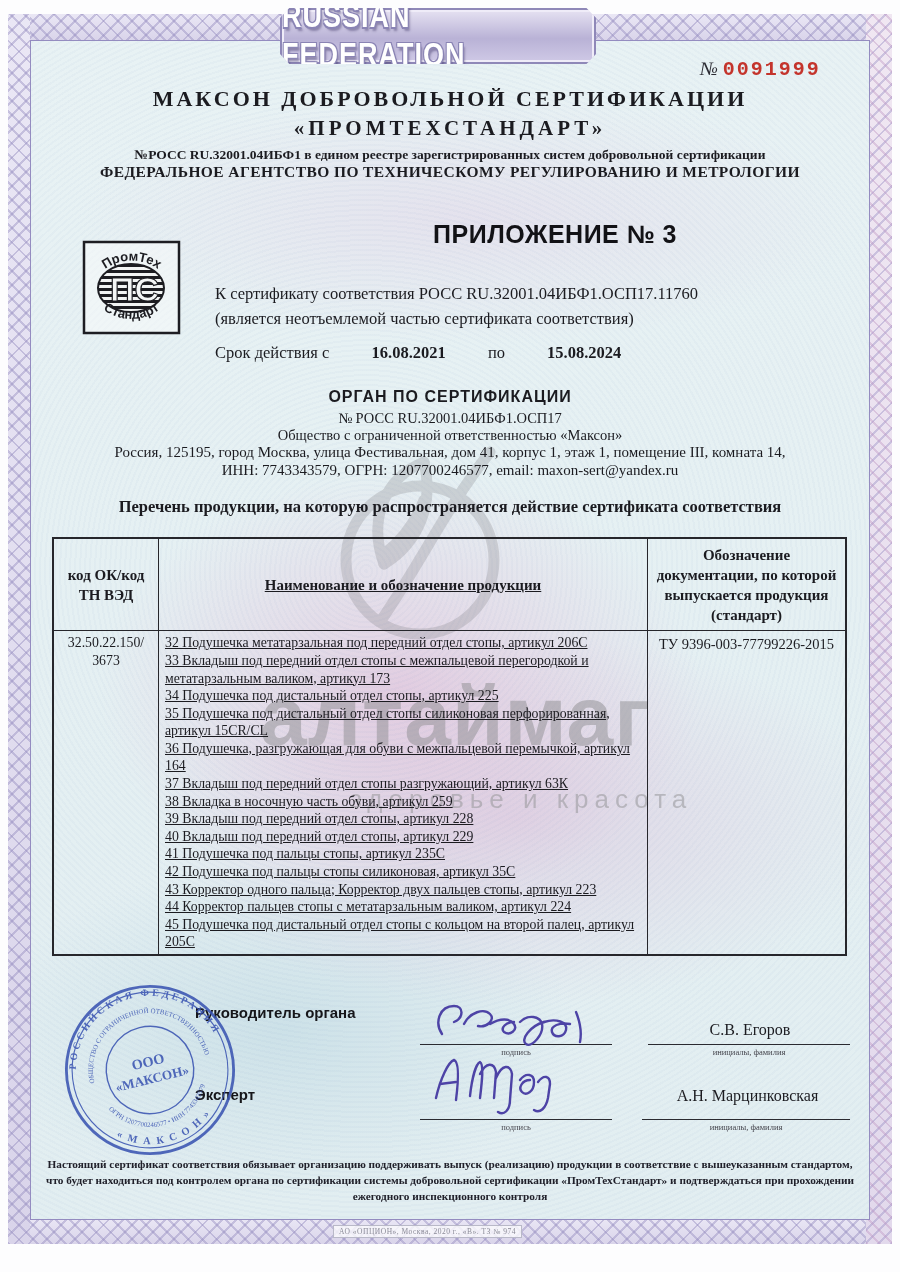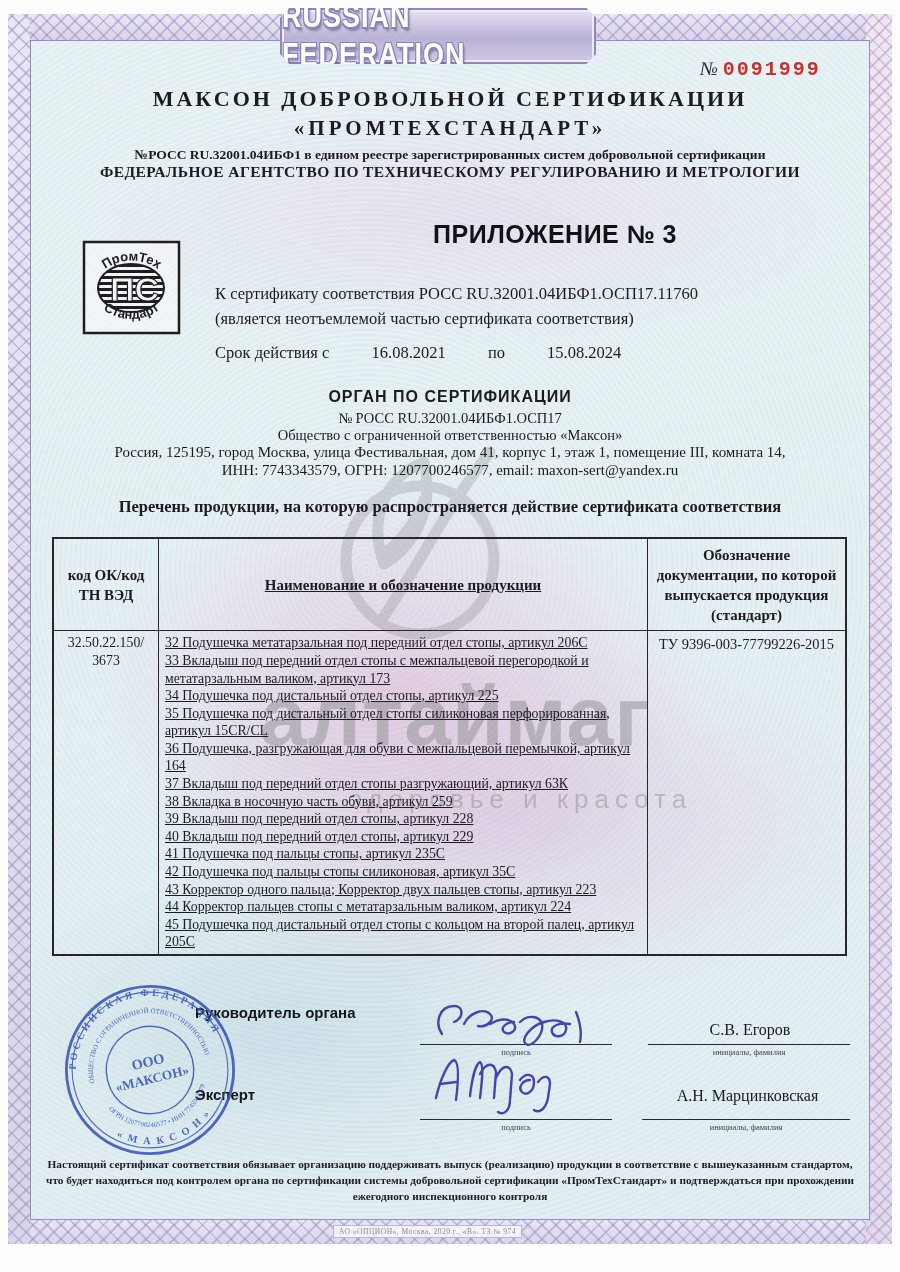--- a/index.html
+++ b/index.html
@@ -46,21 +46,21 @@
   .title1{top:86px;font-size:22px;font-weight:bold;letter-spacing:3px;}
   .title2{top:116px;font-size:21px;font-weight:bold;letter-spacing:4px;}
   .regline{top:147px;font-size:13.5px;font-weight:bold;}
   .agency{top:163px;font-size:15.5px;font-weight:bold;letter-spacing:.4px;}
   .appendix{position:absolute;left:250px;top:220px;width:610px;text-align:center;z-index:3;
     font-family:"Liberation Sans",sans-serif;font-weight:bold;font-size:25px;letter-spacing:.5px;color:#121216;}
   
   .logo{position:absolute;left:82px;top:240px;z-index:3;}
   .certblock{position:absolute;left:215px;top:281px;width:640px;z-index:3;font-size:16.5px;line-height:25px;}
   .validity{position:absolute;left:215px;top:343px;z-index:3;font-size:16.5px;}
-  .validity .d{font-weight:normal;margin-left:38px;}
+  .validity .d{font-weight:bold;margin-left:38px;}
   .validity .po{margin-left:38px;}
   .organ-h{top:388px;font-family:"Liberation Sans",sans-serif;font-weight:bold;font-size:16px;letter-spacing:1px;}
   .organ-no{top:410px;font-size:14.5px;}
   .organ-name{top:427px;font-size:14.5px;}
   .organ-addr{top:444px;font-size:15px;}
   .organ-inn{top:462px;font-size:15px;}
   .perechen{top:497px;font-size:16.5px;font-weight:bold;}
   
   .ptable{position:absolute;left:52px;top:537px;width:791px;height:415px;z-index:3;
     border:2px solid #26262b;display:flex;flex-direction:column;}

